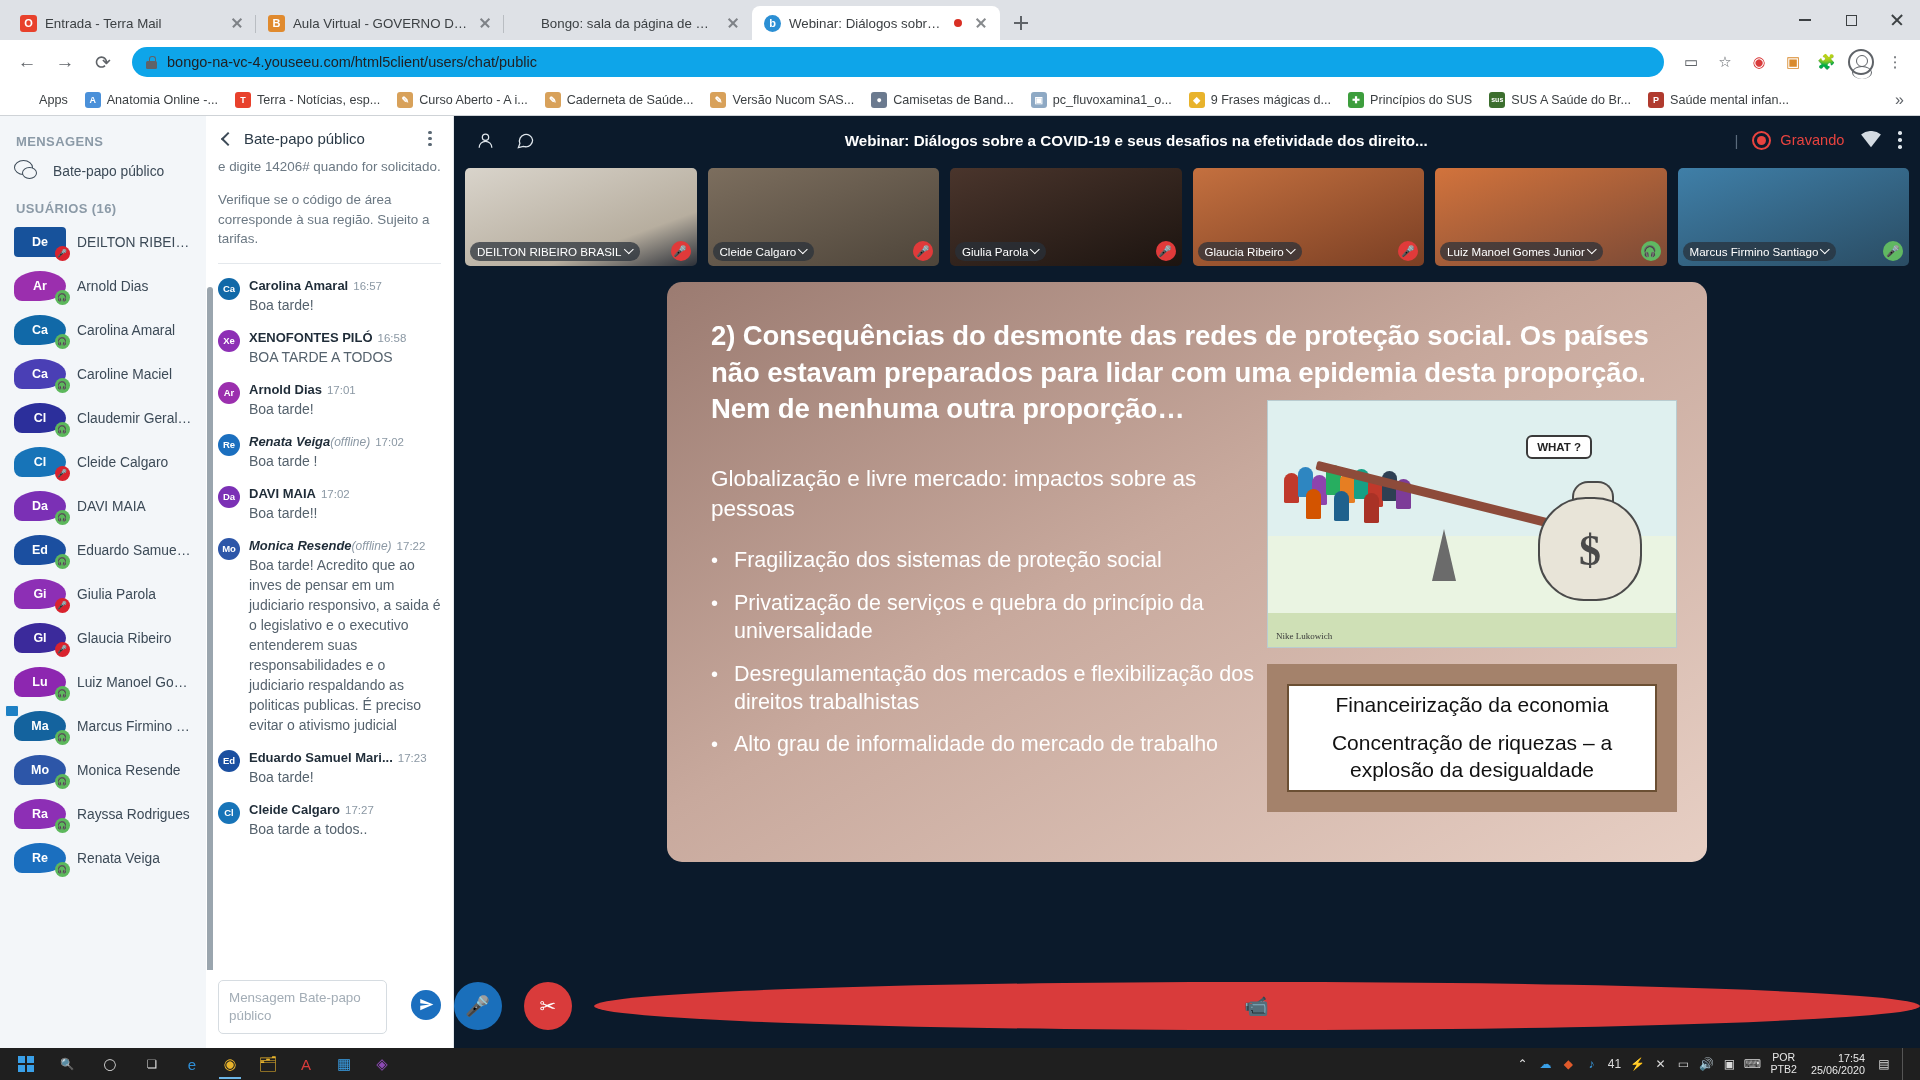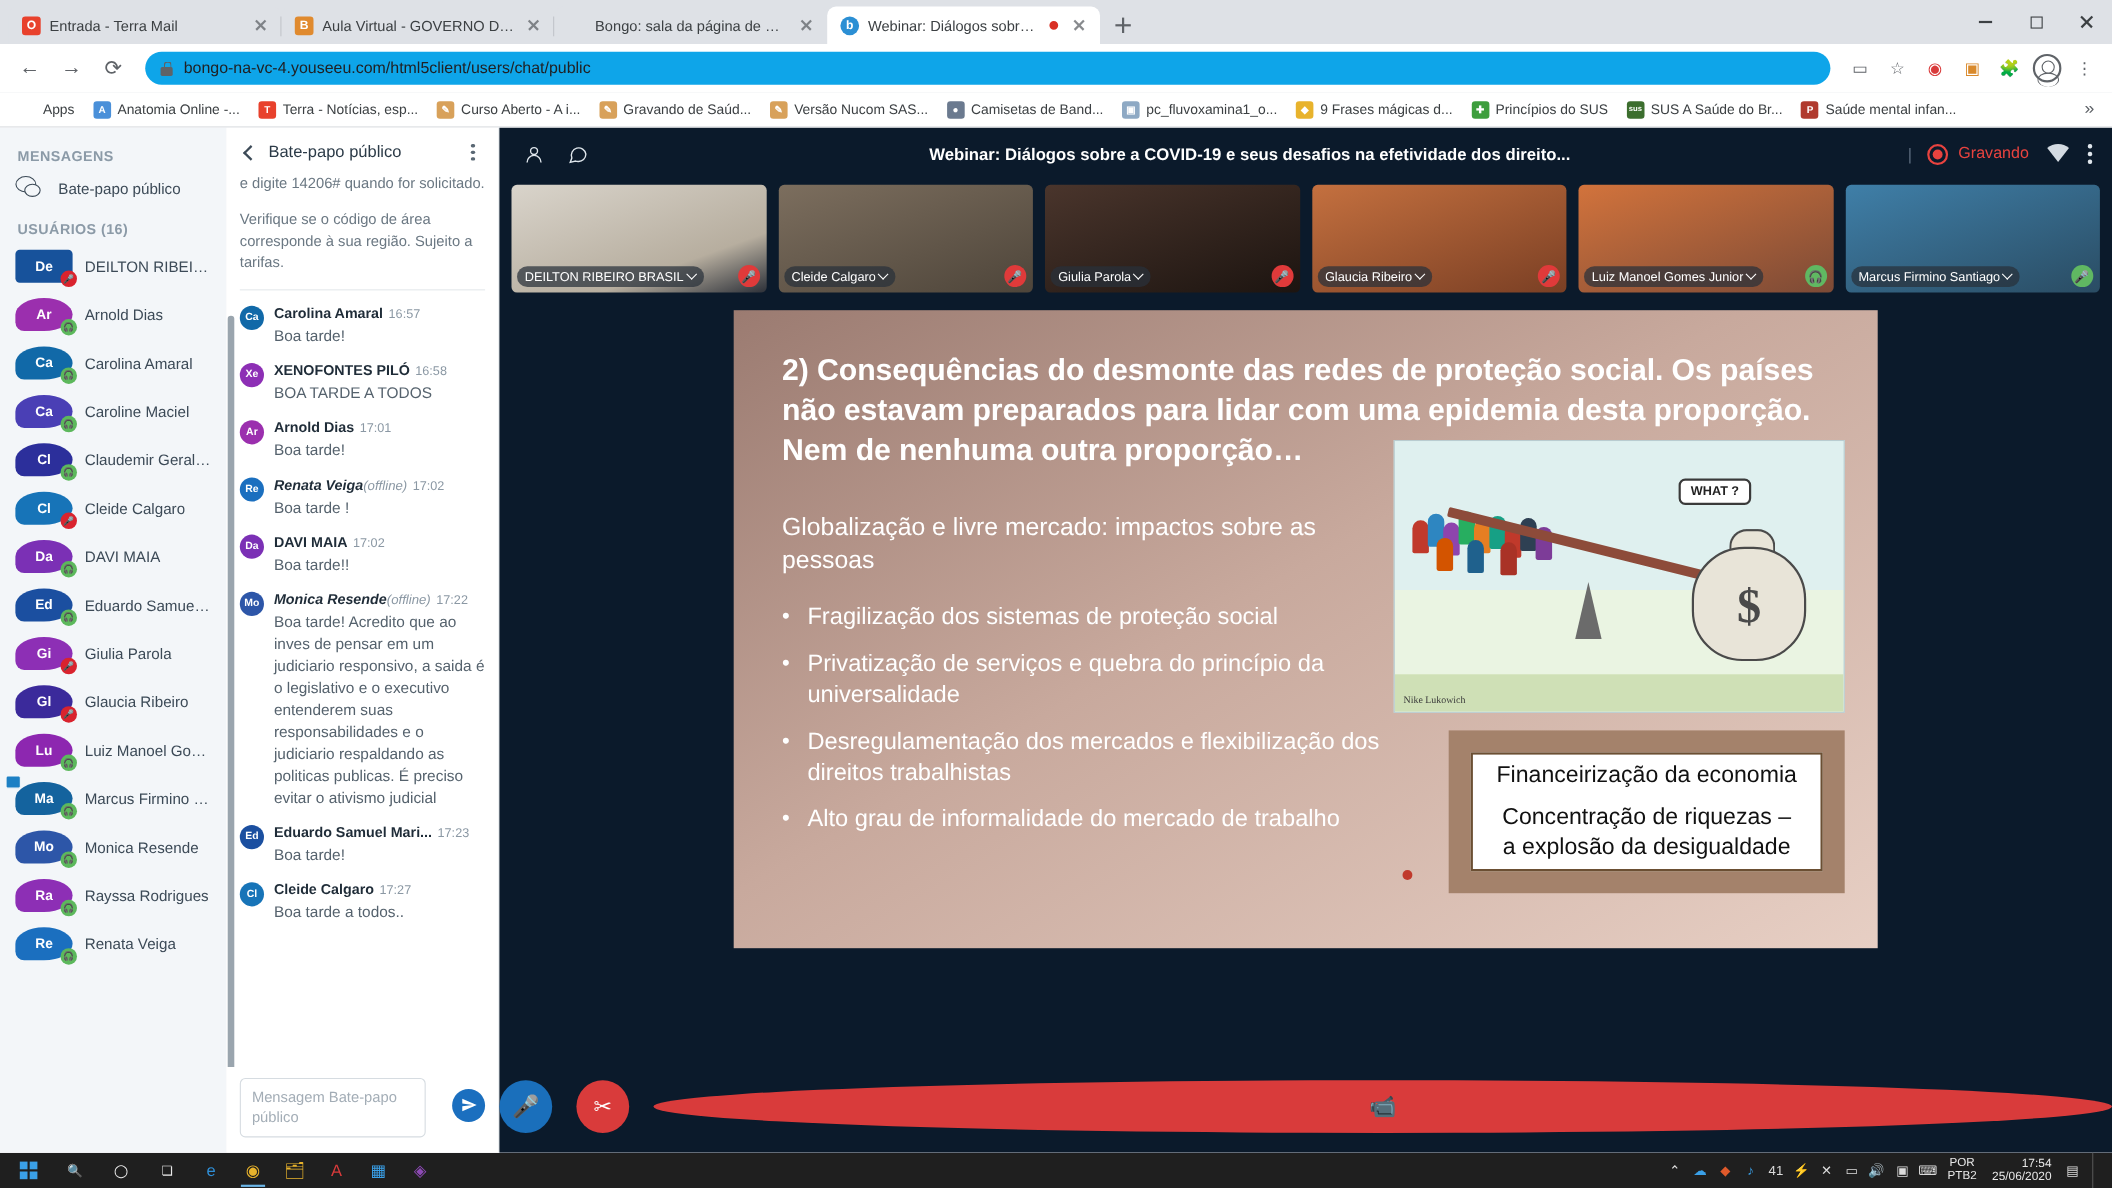--- a/index.html
+++ b/index.html
@@ -144,21 +144,21 @@
                transform:rotate(45deg) translate(-2px,-1px); flex:none; }
   .cam .statusdot { position:absolute; right:6px; bottom:5px; width:20px; height:20px; border-radius:50%;
                     display:flex; align-items:center; justify-content:center; font-size:11px; color:#fff; }
   .cam .statusdot.mic-off { background:#e03a3a; }
   .cam .statusdot.listen { background:#60b862; }
   .cam .statusdot.mic-on { background:#60b862; }
 
   
   .slidewrap { flex:1; display:flex; align-items:flex-start; justify-content:center; padding:8px 0 0; }
   .slide { width:1040px; height:580px; background:linear-gradient(150deg,#9b7b71 0%,#c8a99d 45%,#e7cfc4 100%);
-           padding:36px 44px 0; position:relative; }
+           padding:36px 44px 0; position:relative;border-radius:15px; }
   .slide h1 { color:#fff; font-size:27.5px; line-height:1.33; font-weight:bold; letter-spacing:-.1px; }
   .slide .sub { color:#fff; font-size:22.5px; line-height:1.35; margin-top:36px; max-width:540px; }
   .slide ul { list-style:none; margin-top:22px; max-width:560px; }
   .slide li { color:#fff; font-size:21.5px; line-height:1.32; margin-bottom:14px; display:flex; gap:16px; }
   .slide li::before { content:'\2022'; color:#fff; font-size:20px; line-height:1.4; }
   .slide .dot-accent { position:absolute; left:608px; bottom:62px; width:9px; height:9px; border-radius:50%;
                        background:#c0392b; }
   .cartoon { position:absolute; right:30px; top:118px; width:410px; height:248px; background:#cfe6e6;
              border:1px solid #b9ccd0; overflow:hidden; }
   .cartoon .sky { position:absolute; inset:0; background:linear-gradient(#dff0ef 55%,#eaf4e2 55%); }
@@ -172,21 +172,21 @@
   .cartoon .moneybag { position:absolute; right:34px; bottom:46px; width:104px; height:104px;
                        background:#e8e4d8; border:2.5px solid #4a4a4a; border-radius:46% 46% 44% 44%; }
   .cartoon .moneybag::after { content:'$'; position:absolute; left:0; right:0; top:26px; text-align:center;
                        font-size:44px; color:#4a4a4a; font-family:"Liberation Serif",serif; font-weight:bold; }
   .cartoon .bagtie { position:absolute; right:62px; bottom:144px; width:42px; height:22px; border:2.5px solid #4a4a4a;
                      border-bottom:none; border-radius:16px 16px 0 0; background:#e8e4d8; }
   .cartoon .bubble { position:absolute; right:84px; top:34px; background:#fff; border:2px solid #3a3a3a;
                      border-radius:6px; padding:4px 9px; font-size:11.5px; color:#222; font-weight:bold; }
   .cartoon .sig { position:absolute; left:8px; bottom:6px; font-size:9px; color:#3a3a3a;
                   font-family:"Liberation Serif",serif; }
-  .callout { position:absolute; right:30px; top:382px; width:360px; height:148px; background:#a4826b;
+  .callout { position:absolute; right:30px; top:382px; width:410px; height:148px; background:#a4826b;
              padding:20px; }
   .callout .inner { width:100%; height:100%; background:#fff; border:2px solid #6b4f33; display:flex;
                     flex-direction:column; align-items:center; justify-content:center; gap:12px; padding:10px 18px; }
   .callout .l1 { font-size:21px; color:#111; }
   .callout .l2 { font-size:21px; color:#111; text-align:center; line-height:1.3; }
 
   .controls { display:flex; gap:22px; justify-content:center; padding:12px 0 18px; }
   .cbtn { width:48px; height:48px; border-radius:50%; display:flex; align-items:center; justify-content:center;
           color:#fff; font-size:20px; }
   .cbtn.mic { background:#1a6fbb; }
@@ -292,21 +292,21 @@
     <div class="bm">
         <span class="ico" style="background:#e8412c">T</span>
         <span>Terra - Notícias, esp...</span>
       </div>
     <div class="bm">
         <span class="ico" style="background:#d8a15a">✎</span>
         <span>Curso Aberto - A i...</span>
       </div>
     <div class="bm">
         <span class="ico" style="background:#d8a15a">✎</span>
-        <span>Gravando de Saúd...</span>
+        <span>Caderneta de Saúde...</span>
       </div>
     <div class="bm">
         <span class="ico" style="background:#d8a15a">✎</span>
         <span>Versão Nucom SAS...</span>
       </div>
     <div class="bm">
         <span class="ico" style="background:#6b7a8f">●</span>
         <span>Camisetas de Band...</span>
       </div>
     <div class="bm">

